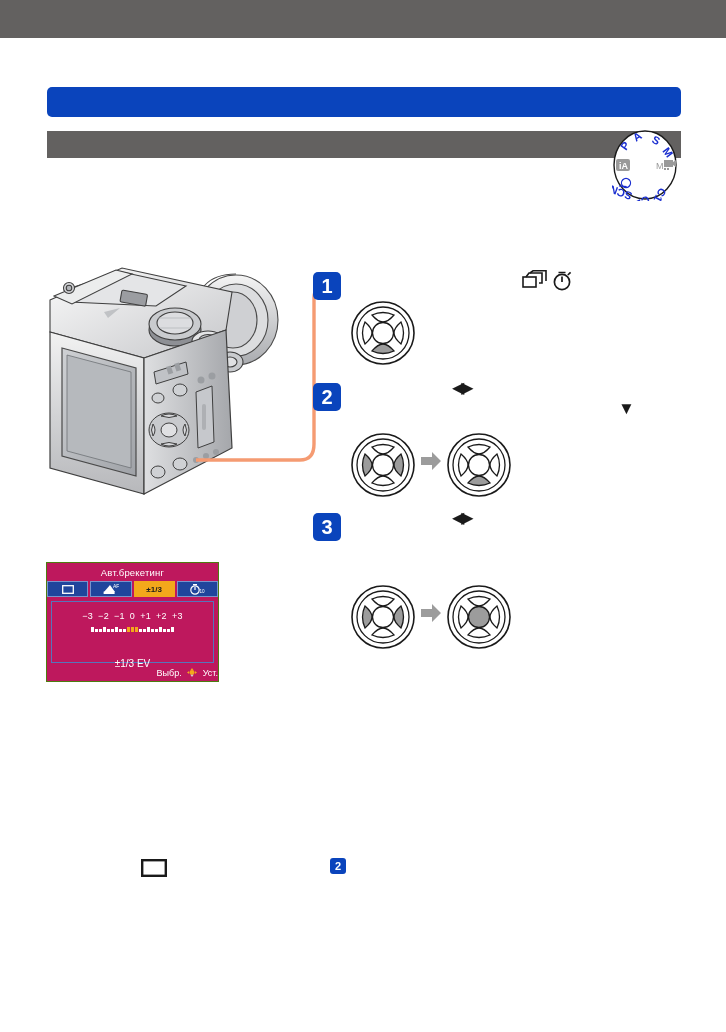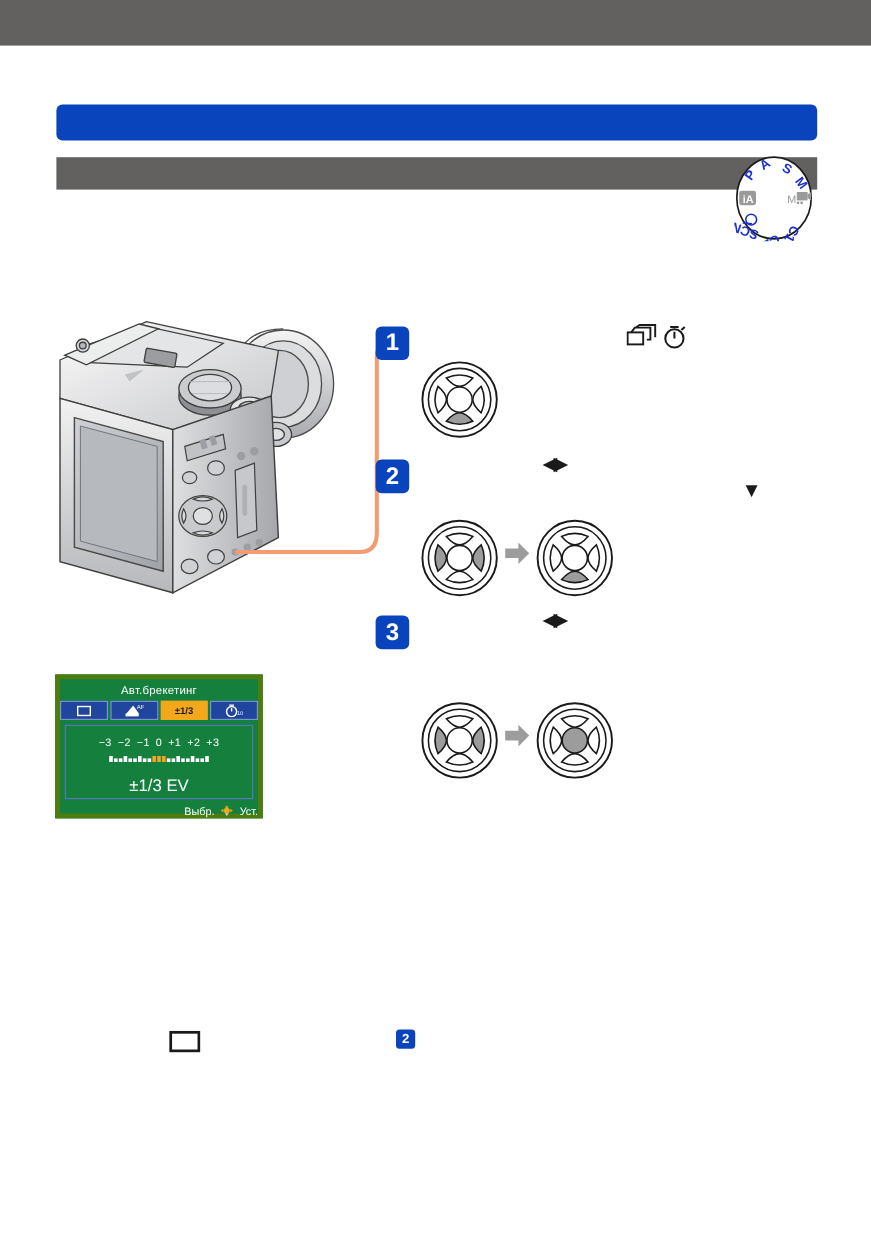--- a/index.html
+++ b/index.html
@@ -65,22 +65,22 @@
     left: 196px; top: 282px;
     width: 130px; height: 192px;
     pointer-events: none;
   }
 
   
   .lcd {
     position: absolute;
     left: 46px; top: 562px;
     width: 173px; height: 120px;
-    background: #15803d;
-    border: 4px solid #4d7c0f;
+    background: #be185d;
+    border: 1px solid #4d7c0f;
     box-sizing: border-box;
     color: #ffffff;
     font-size: 9px;
   }
   .lcd-title {
     text-align: center;
     font-size: 9.5px;
     padding-top: 4px;
     letter-spacing: .2px;
   }
@@ -128,22 +128,22 @@
     gap: 1px;
     margin-top: 3px;
     height: 8px;
   }
   .tick { width: 3px; background: #ffffff; }
   .tick.small { height: 3px; }
   .tick.big { height: 5px; }
   .tick.hl { background: #f3a81b; }
   .ev-value {
     text-align: center;
-    font-size: 14px;
-    margin-top: 11px;
+    font-size: 10px;
+    margin-top: 26px;
   }
   .lcd-footer {
     text-align: right;
     font-size: 9px;
     margin-top: 5px;
   }
   .lcd-footer .cursor-ic {
     display: inline-block;
     width: 12px; height: 9px;
     vertical-align: -1px;

